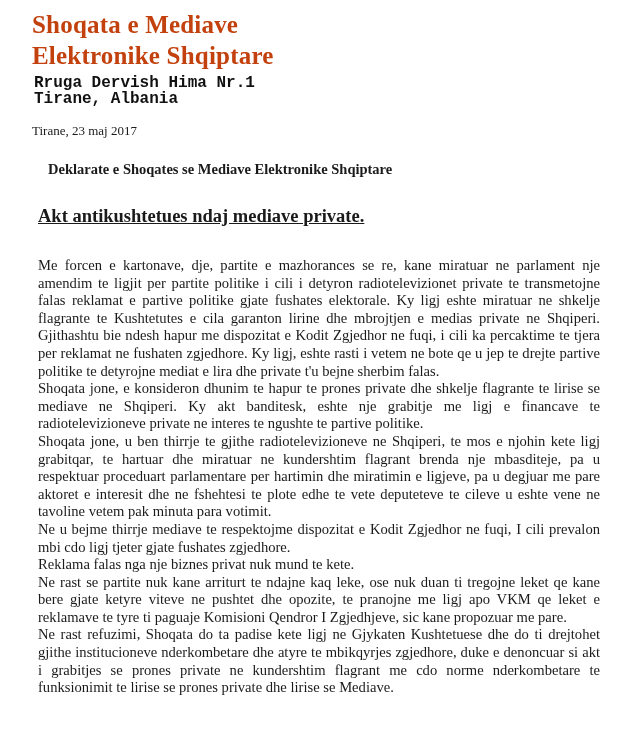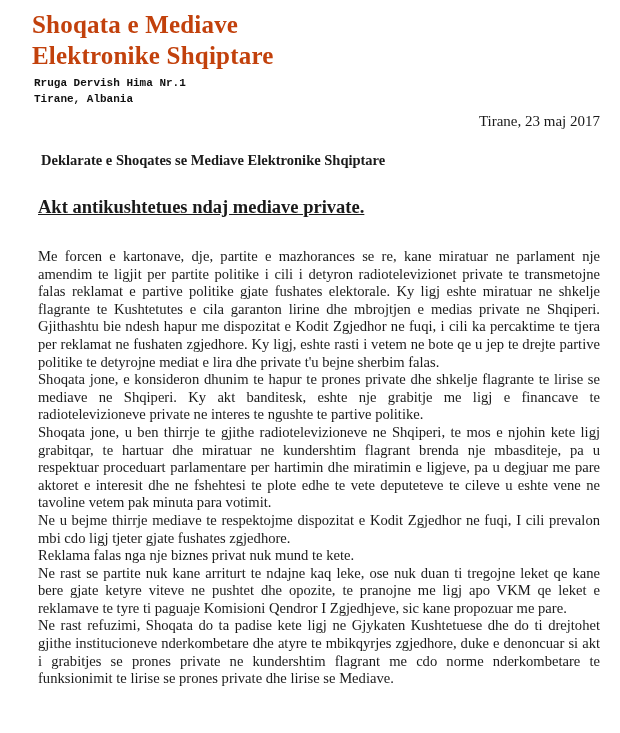--- a/index.html
+++ b/index.html
@@ -33,37 +33,36 @@
     line-height: 29px;
     letter-spacing: 0.2px;
     margin: 0 0 0 0;
   }
   .org-line.second {
     margin-top: 2px;
   }
   .address {
     font-family: "Liberation Mono", monospace;
     font-weight: bold;
-    font-size: 11px;
+    font-size: 16px;
     line-height: 15.5px;
     color: #111;
     margin-top: 6px;
     margin-left: 2px;
   }
   .date-line {
-    text-align: right;
-    font-size: 15px;
-    margin-top: 6px;
+    font-size: 13px;
+    margin-top: 16px;
     padding-right: 6px;
   }
   .decl-line {
     font-weight: bold;
     font-size: 14.5px;
     margin-top: 22px;
-    margin-left: 9px;
+    margin-left: 16px;
   }
   .doc-title {
     font-weight: bold;
     font-size: 18.5px;
     margin-top: 28px;
     margin-left: 6px;
     text-decoration: underline;
   }
   .body-text {
     margin-top: 30px;

